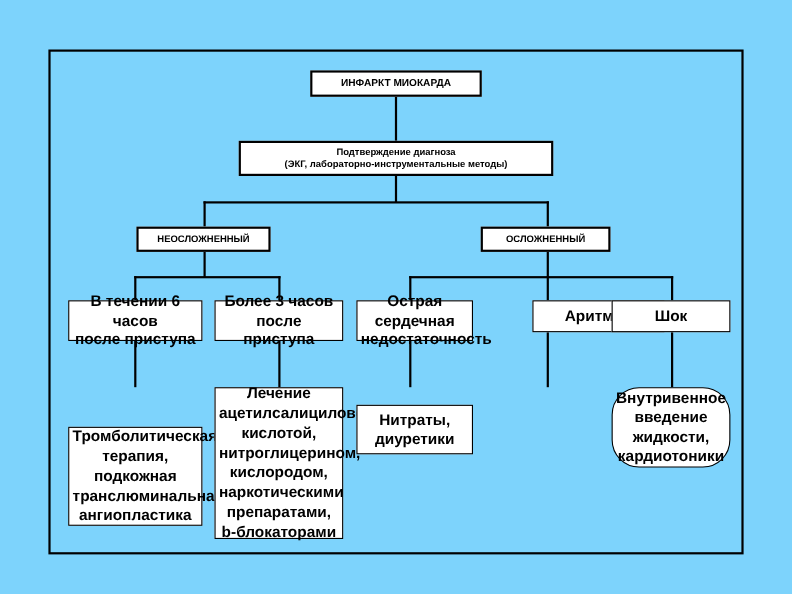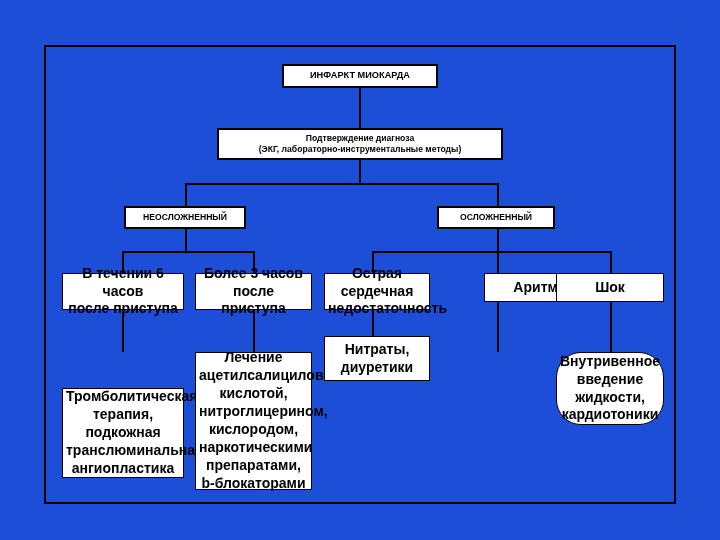--- a/index.html
+++ b/index.html
@@ -4,21 +4,21 @@
 <style>
   html, body {
     margin: 0;
     padding: 0;
     background: #ffffff;
   }
   #screen {
     position: relative;
     width: 720px;
     height: 540px;
-    background: #1d4ed8;
+    background: #7dd3fc;
     font-family: "Liberation Sans", "DejaVu Sans", sans-serif;
     overflow: hidden;
   }
   #frame {
     position: absolute;
     left: 44px;
     top: 45px;
     width: 632px;
     height: 459px;
     border: 2px solid #000000;
@@ -139,21 +139,21 @@
     <span class="txt">Лечение
 ацетилсалициловой
 кислотой,
 нитроглицерином,
 кислородом,
 наркотическими
 препаратами,
 b-блокаторами</span>
   </div>
 
-  <div class="node f8" style="left:324px; top:336px; width:106px; height:45px;">
+  <div class="node f8" style="left:324px; top:368px; width:106px; height:45px;">
     <span class="txt">Нитраты,
 диуретики</span>
   </div>
 
 
   <div class="node f8" style="left:556px; top:352px; width:108px; height:73px;border-radius:25px;">
     <span class="txt">Внутривенное
 введение
 жидкости,
 кардиотоники</span>

